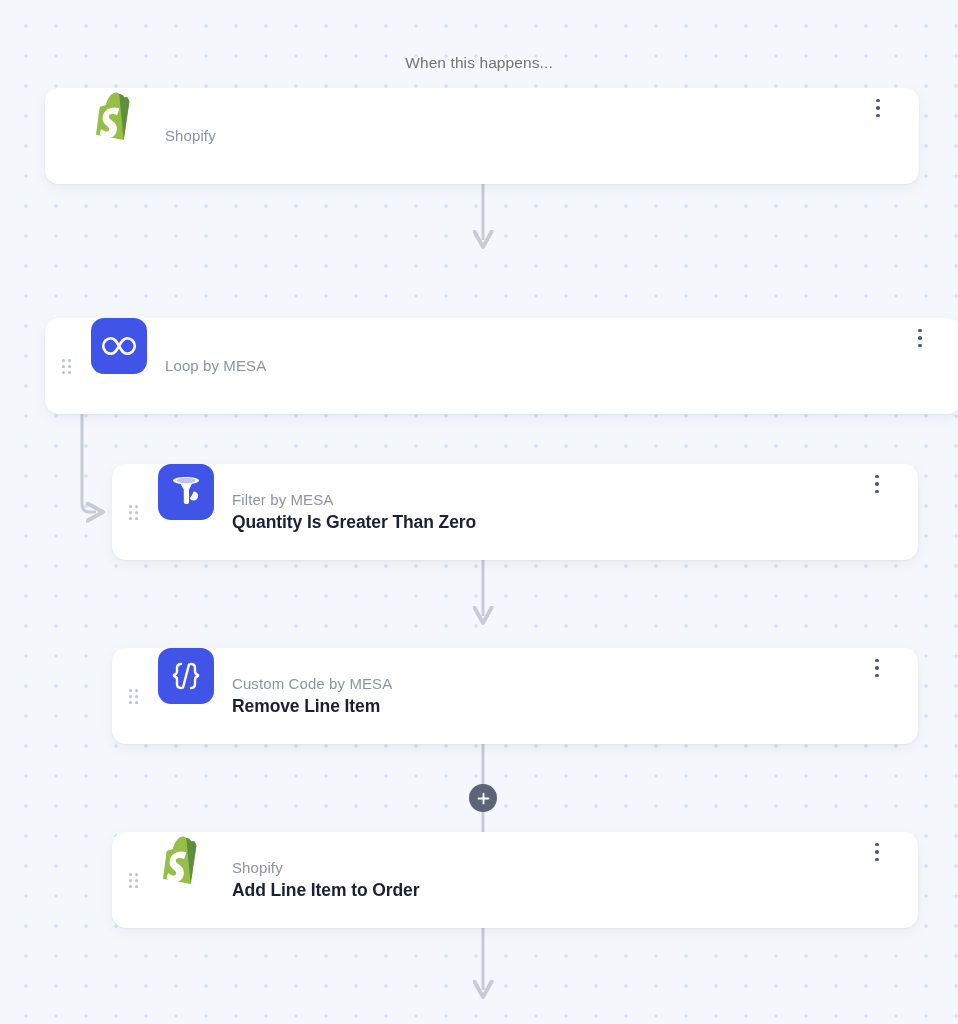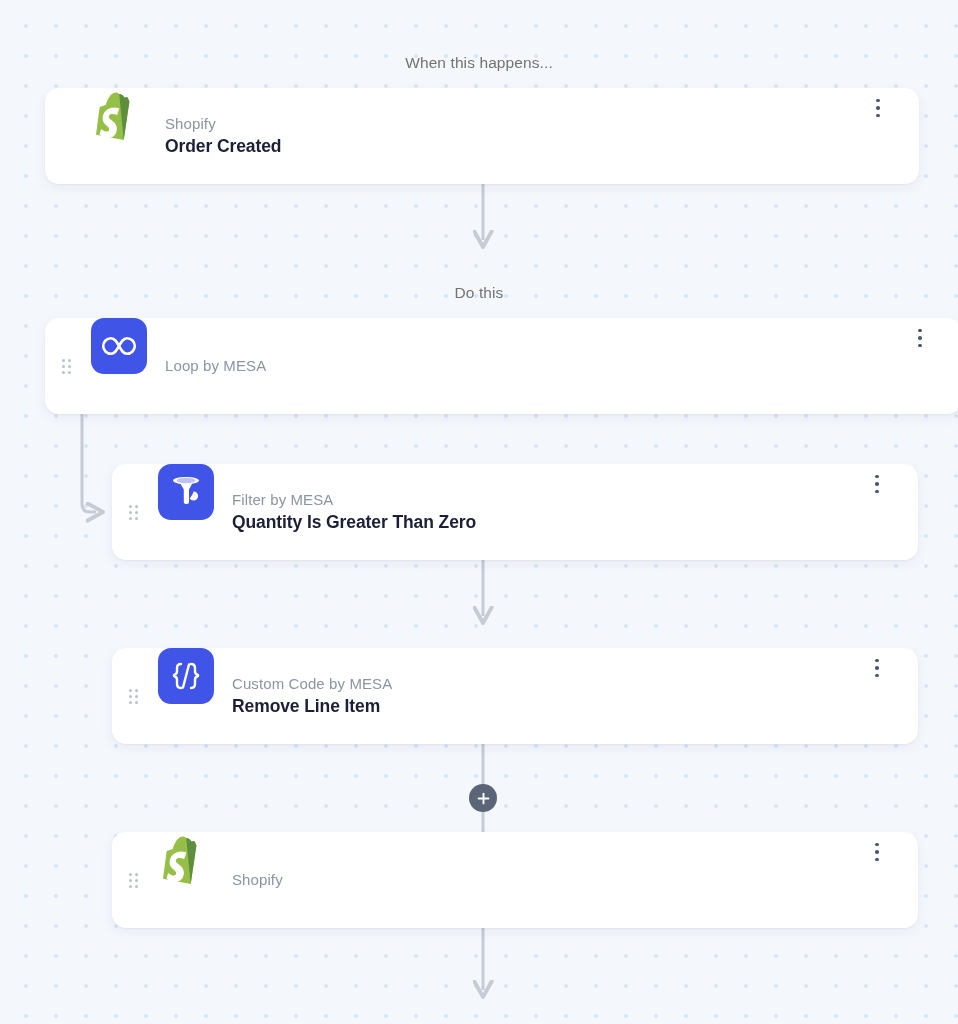--- a/index.html
+++ b/index.html
@@ -158,21 +158,20 @@
   }
   .add-step svg { display: block; }
 </style>
 </head>
 <body>
 
 <div class="canvas">
 
   <div class="caption caption-when">When this happens...</div>
 
-  <div class="caption caption-do">Do this</div>
 
   <svg class="wires" width="958" height="1024">
     <defs>
       <marker id="arw" viewBox="0 0 12 12" refX="6" refY="6" markerWidth="7" markerHeight="7" orient="auto-start-reverse">
         <path d="M 1 1 L 10 6 L 1 11" fill="none" stroke="#c6cbd5" stroke-width="2.2" stroke-linecap="round" stroke-linejoin="round"></path>
       </marker>
     </defs>
 
     <line x1="483" y1="184" x2="483" y2="240" stroke="#c6cbd5" stroke-width="3" marker-end="url(#arw)"></line>
 
@@ -199,21 +198,20 @@
     <div class="icon-tile">
       <svg width="46" height="50" viewBox="0 0 46 50">
         <path d="M31.6 6.4c-.2-.2-.6-.2-.8-.2l-2.3.4c-1-1.3-2.5-3.6-5-3.6h-.3c-.8-1-1.7-1.5-2.6-1.5-6.6 0-9.8 8.3-10.8 12.5l-4.6 1.4c-1.4.4-1.5.5-1.7 1.9L0 43.8 27.7 49l5.7-38.6c-.5-.3-1.3-3.7-1.8-4z" fill="#95bf47"></path>
         <path d="M31.6 6.4c-.2-.2-.6-.2-.8-.2l-2.3.4c-1-1.3-2.5-3.6-5-3.6h-.3L27.7 49l5.7-38.6c-.5-.3-1.3-3.7-1.8-4z" fill="#5e8e3e"></path>
         <path d="M23.4 17.3l-2.3 6.9s-2-1.1-4.5-1.1c-3.6 0-3.8 2.3-3.8 2.8 0 3.1 8.1 4.3 8.1 11.6 0 5.7-3.6 9.4-8.5 9.4-5.9 0-8.9-3.7-8.9-3.7l1.6-5.2s3.1 2.6 5.7 2.6c1.7 0 2.4-1.3 2.4-2.3 0-4-6.6-4.2-6.6-10.9 0-5.6 4-11 12.1-11 3.1 0 4.7.9 4.7.9z" fill="#ffffff"></path>
         <path d="M21.8 3c-.4 0-.8.1-1.2.4-3.1 1.3-4.6 5.4-5.2 7.7l5.3-1.6c0-.4.1-.8.1-1.2 0-1.9-.3-3.5-.9-4.7-.1-.3-.1-.5-.1-.6z" fill="#ffffff" opacity="0"></path>
       </svg>
     </div>
     <div class="card-text">
       <div class="card-app">Shopify</div>
-      <div class="card-title">Order Created</div>
     </div>
     <div class="kebab">
       <i></i>
         <i></i>
         <i></i>
     </div>
   </div>
 
   <div class="card card-loop">
     <div class="drag-handle">
@@ -311,20 +309,21 @@
     </div>
     <div class="icon-tile">
       <svg width="46" height="50" viewBox="0 0 46 50">
         <path d="M31.6 6.4c-.2-.2-.6-.2-.8-.2l-2.3.4c-1-1.3-2.5-3.6-5-3.6h-.3c-.8-1-1.7-1.5-2.6-1.5-6.6 0-9.8 8.3-10.8 12.5l-4.6 1.4c-1.4.4-1.5.5-1.7 1.9L0 43.8 27.7 49l5.7-38.6c-.5-.3-1.3-3.7-1.8-4z" fill="#95bf47"></path>
         <path d="M31.6 6.4c-.2-.2-.6-.2-.8-.2l-2.3.4c-1-1.3-2.5-3.6-5-3.6h-.3L27.7 49l5.7-38.6c-.5-.3-1.3-3.7-1.8-4z" fill="#5e8e3e"></path>
         <path d="M23.4 17.3l-2.3 6.9s-2-1.1-4.5-1.1c-3.6 0-3.8 2.3-3.8 2.8 0 3.1 8.1 4.3 8.1 11.6 0 5.7-3.6 9.4-8.5 9.4-5.9 0-8.9-3.7-8.9-3.7l1.6-5.2s3.1 2.6 5.7 2.6c1.7 0 2.4-1.3 2.4-2.3 0-4-6.6-4.2-6.6-10.9 0-5.6 4-11 12.1-11 3.1 0 4.7.9 4.7.9z" fill="#ffffff"></path>
       </svg>
     </div>
     <div class="card-text">
       <div class="card-app">Shopify</div>
+      <div class="card-title">Add Line Item to Order</div>
     </div>
     <div class="kebab">
       <i></i>
         <i></i>
         <i></i>
     </div>
   </div>
 
 </div>
 

